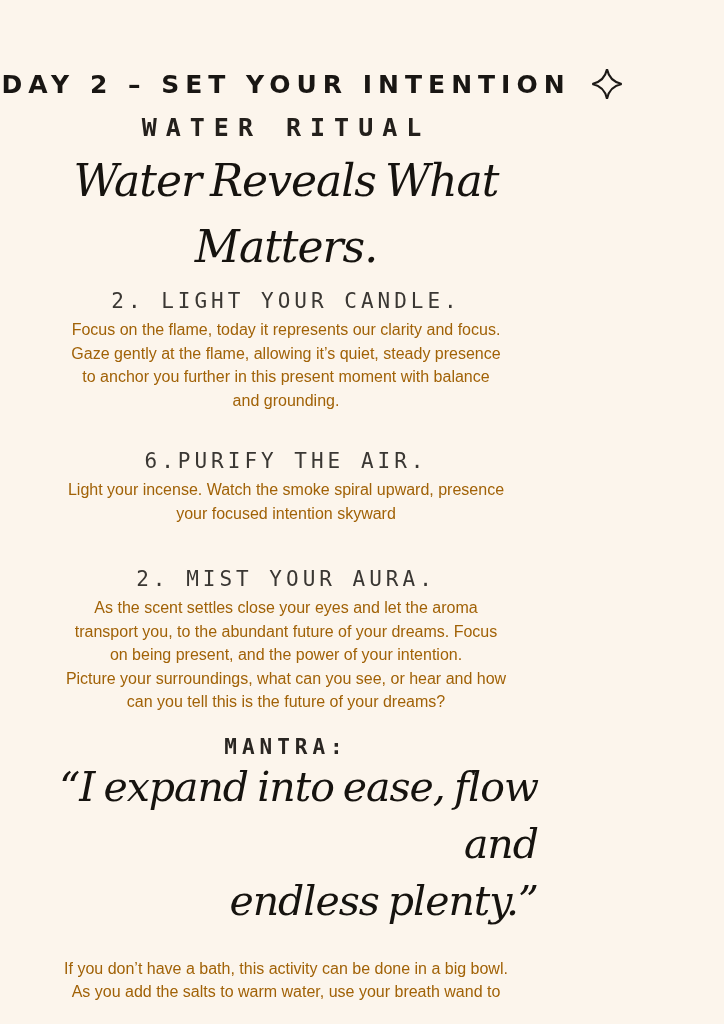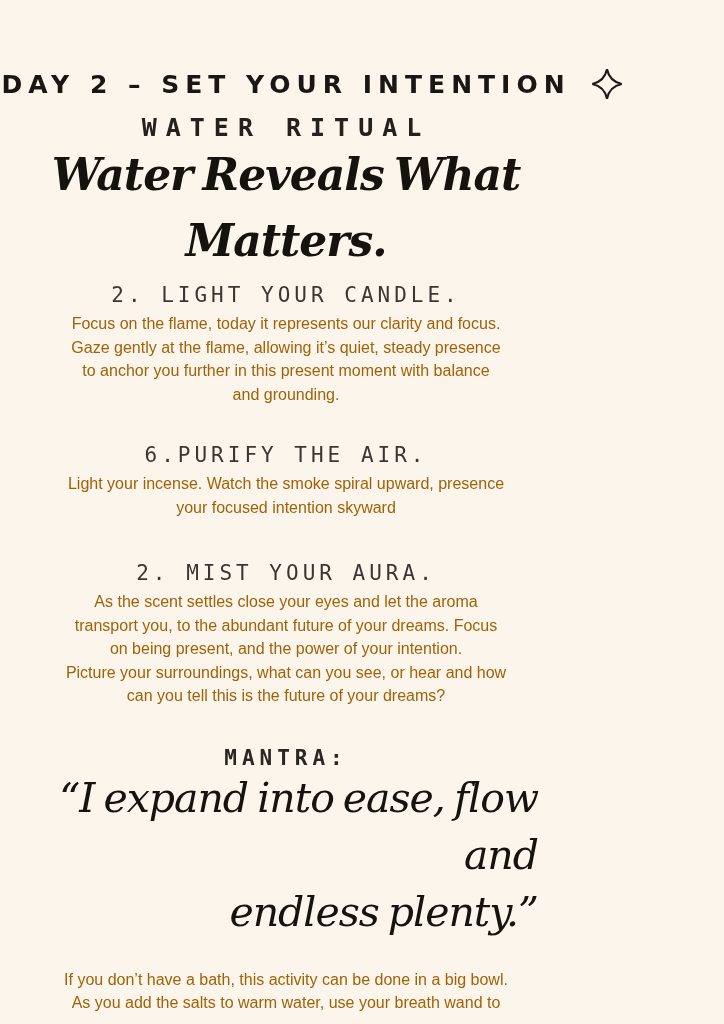--- a/index.html
+++ b/index.html
@@ -44,24 +44,24 @@
   }
   .ritual-subtitle {
     margin-top: 13px;
     font-family: "DejaVu Sans Mono", monospace;
     font-weight: 700;
     font-size: 25px;
     letter-spacing: 9px;
     color: #24201c;
   }
   .script-tagline {
-    margin-top: 0;
+    margin-top: 6px;
     font-family: "DejaVu Serif", serif;
     font-style: italic;
-    font-weight: 700;
+    font-weight: 400;
     font-size: 44px;
     line-height: 1.5;
     letter-spacing: -1px;
     word-spacing: -4px;
     color: #16130f;
   }
 
   
   .step-heading {
     font-family: "DejaVu Sans Mono", monospace;
@@ -78,21 +78,21 @@
     line-height: 1.47;
     white-space: pre-line;
     color: #a16207;
   }
   .gap-sm { margin-top: 9px; }
   .gap-md { margin-top: 37px; }
   .gap-lg { margin-top: 42px; }
 
   
   .mantra-label {
-    margin-top: 38px;
+    margin-top: 21px;
     font-family: "DejaVu Sans Mono", monospace;
     font-weight: 700;
     font-size: 21px;
     letter-spacing: 5px;
     color: #2a2622;
     text-align: center;
   }
   .mantra-quote {
     margin-top: 0px;
     font-family: "DejaVu Serif", serif;

